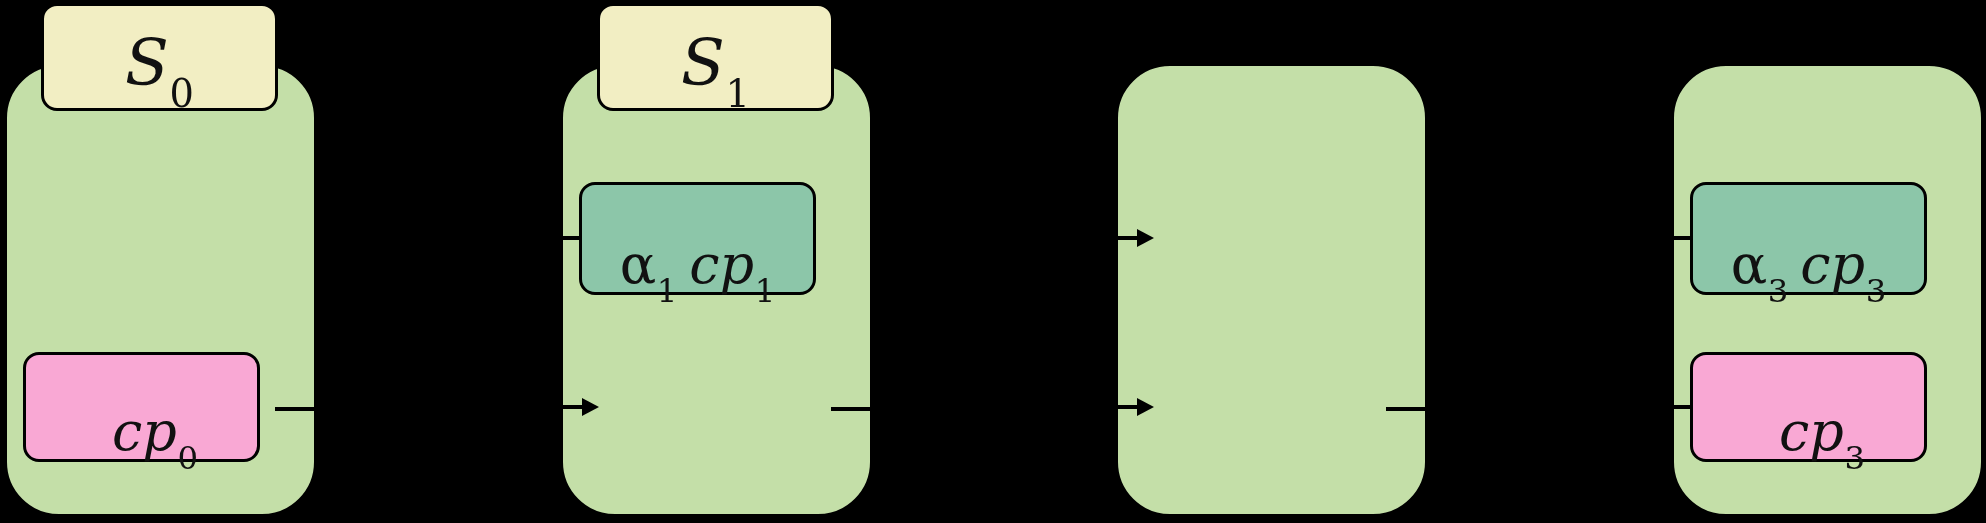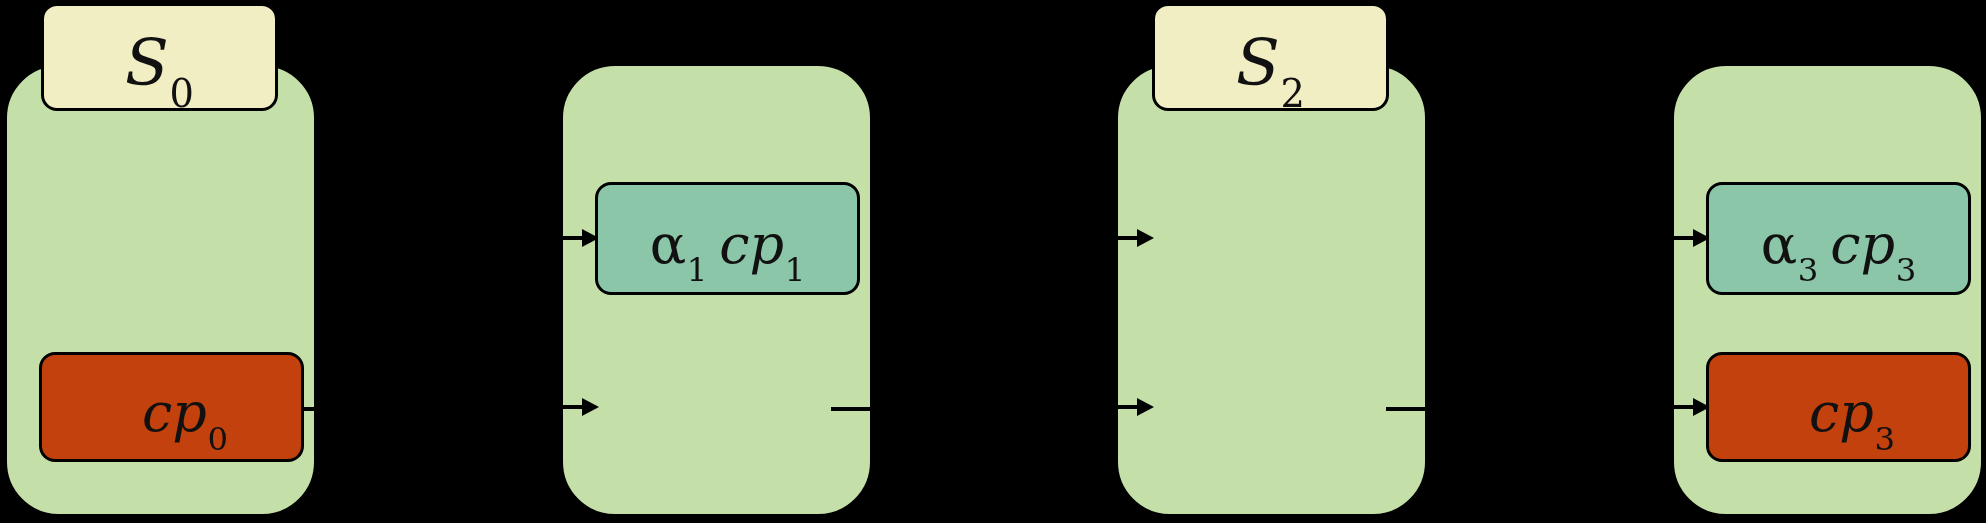--- a/index.html
+++ b/index.html
@@ -31,29 +31,29 @@
     box-sizing:border-box;
     background:#F2EEC3;
     border:3.5px solid #000;
     border-radius:16px;
     display:flex;align-items:center;justify-content:center;
     z-index:3;
   }
 
   
   .ibox{
-    position:absolute;left:32px;width:265px;
+    position:absolute;left:16px;width:237px;
     box-sizing:border-box;
     border:3.5px solid #000;
     border-radius:16px;
-    display:flex;align-items:center;justify-content:center;
+    display:flex;align-items:flex-end;justify-content:center;
     z-index:2;
   }
   .alpha-box{top:116px;height:113px;background:#8CC6A9;}
-  .cp-box{top:286px;height:110px;background:#c2410c;padding-left:27px;}
+  .cp-box{top:286px;height:110px;background:#f9a8d4;padding-left:27px;}
 
   
   .math{color:#111;white-space:nowrap;line-height:1;margin-top:12px;}
   .tab .math{font-size:64px;}
   .ibox .math{font-size:54px;}
   .math i{font-style:italic;}
   .math sub{
     font-style:normal;
     font-size:0.60em;
     line-height:0;
@@ -88,34 +88,34 @@
     <div class="tab">
       <span class="math"><i>S</i><sub>0</sub></span>
     </div>
     <div class="ibox cp-box">
       <span class="math"><i>cp</i><sub>0</sub></span>
     </div>
     <div class="hline out-stub"></div>
   </div>
 
   <div class="stage s1">
+    <div class="tab">
+      <span class="math"><i>S</i><sub>1</sub></span>
+    </div>
     <div class="hline in-line-alpha"></div>
     <div class="head in-head-alpha"></div>
     <div class="ibox alpha-box">
       <span class="math"><span class="alpha">α</span><sub>1</sub><span class="gap"></span><i>cp</i><sub>1</sub></span>
     </div>
     <div class="hline in-line-cp"></div>
     <div class="head in-head-cp"></div>
     <div class="hline out-stub"></div>
   </div>
 
   <div class="stage s2">
-    <div class="tab">
-      <span class="math"><i>S</i><sub>2</sub></span>
-    </div>
     <div class="hline in-line-alpha"></div>
     <div class="head in-head-alpha"></div>
     <div class="hline in-line-cp"></div>
     <div class="head in-head-cp"></div>
     <div class="hline out-stub"></div>
   </div>
 
   <div class="stage s3">
     <div class="hline in-line-alpha"></div>
     <div class="head in-head-alpha"></div>

